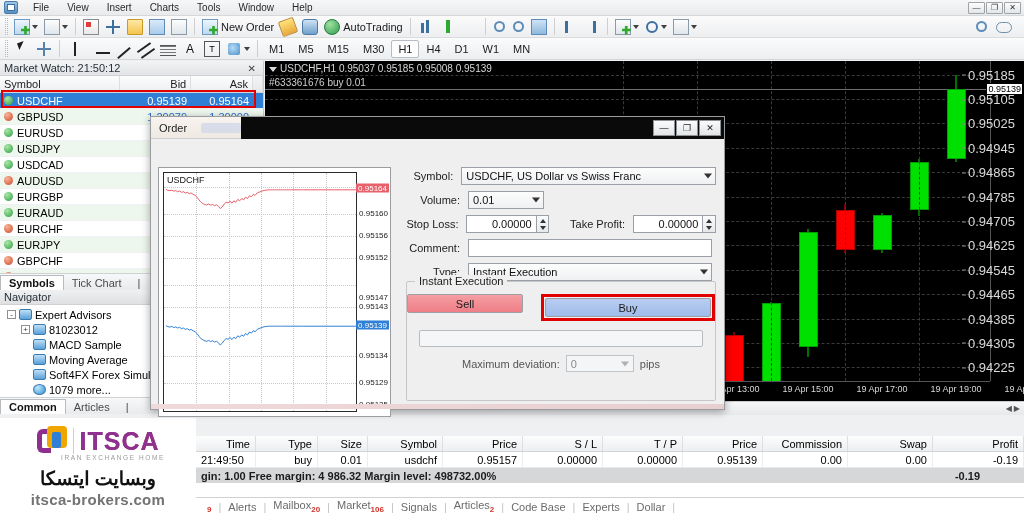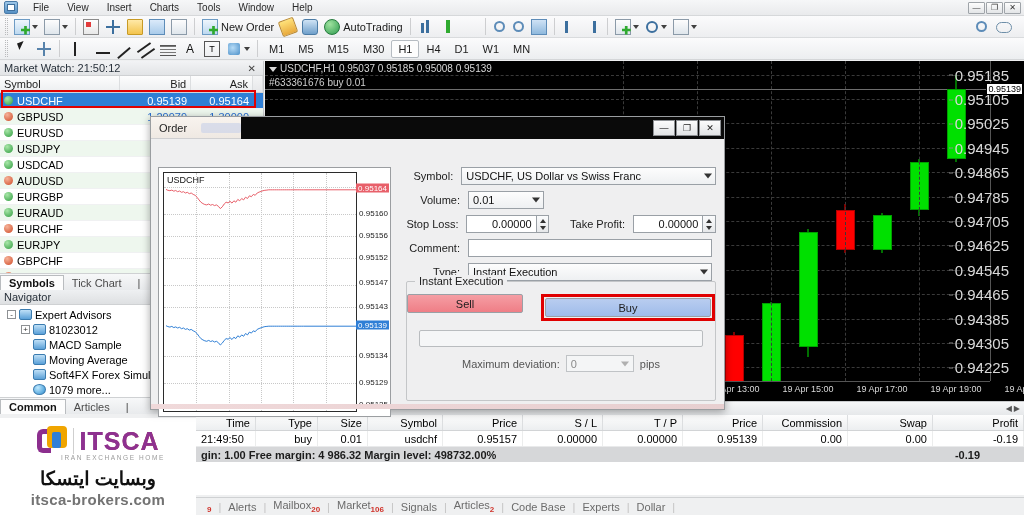--- a/index.html
+++ b/index.html
@@ -136,34 +136,34 @@
 
   
   .chartwin { position:absolute; left:265px; top:61px; width:759px; height:340px; background:#000; }
   .chart-inner { position:absolute; left:0; top:0; right:34px; bottom:20px; background:#000; overflow:hidden; }
   .gridline-h{position:absolute;left:0;right:0;height:0;border-top:1px dashed #3a3a3a;}
   .gridline-v{position:absolute;top:0;bottom:0;width:0;border-left:1px dashed #3a3a3a;}
   .chart-label { position:absolute; left:4px; top:2px; color:#d8d8d8; font-size:10px; white-space:nowrap; }
   .chart-label2{ position:absolute; left:4px; top:16px; color:#cfcfcf; font-size:10px; }
   .chart-label .tri{display:inline-block;width:0;height:0;border-left:4px solid transparent;border-right:4px solid transparent;border-top:5px solid #d8d8d8;margin-right:3px;vertical-align:middle;}
   .yaxis { position:absolute; right:0; top:0; width:34px; bottom:20px; background:#000; border-left:1px solid #555; }
-  .ytick { position:absolute; right:15px; color:#d9d9d9; font-size:15px; transform:translateY(-50%); }
+  .ytick { position:absolute; right:9px; color:#d9d9d9; font-size:13px; transform:translateY(-50%); }
   .ytick .tk{position:absolute;left:-6px;top:50%;width:4px;height:0;border-top:1px solid #888;}
   .ycur { position:absolute; right:1px; background:#fff; color:#000; font-size:9px; padding:0 1px; transform:translateY(-50%); border:1px solid #000; }
   .xaxis { position:absolute; left:0; right:34px; bottom:0; height:20px; background:#000; border-top:1px solid #555; }
   .xtick { position:absolute; top:2px; color:#d9d9d9; font-size:9px; transform:translateX(-50%); white-space:nowrap; }
   .candle { position:absolute; }
   .candle .wick { position:absolute; left:50%; width:1px; transform:translateX(-50%); }
   .candle .body { position:absolute; left:0; right:0; }
   .hline { position:absolute; left:0; right:0; height:0; border-top:1px solid #6e6e6e; }
   .chart-hscroll { position:absolute; left:265px; top:401px; width:759px; height:14px;
     background:linear-gradient(to bottom,#f6f7f8,#e6e8ea); border-top:1px solid #c9cbcd; display:flex; align-items:center; justify-content:flex-end; gap:2px; padding-right:4px; font-size:8px; color:#555; }
 
   
-  .terminal { position:absolute; left:196px; top:415px; width:828px; height:80px; background:#fff; }
+  .terminal { position:absolute; left:196px; top:436px; width:828px; height:80px; background:#fff; }
   .term-head { display:flex; height:16px; background:linear-gradient(to bottom,#fdfdfd,#eceef0); border-bottom:1px solid #d2d4d6; font-size:11px; }
   .term-head div { border-right:1px solid #dcdee0; padding:0 5px; display:flex; align-items:center; justify-content:flex-end; }
   .term-row { display:flex; height:16px; font-size:11px; border-bottom:1px solid #e9eaeb; }
   .term-row div { border-right:1px solid #eceded; padding:0 5px; display:flex; align-items:center; justify-content:flex-end; }
   .term-summary { height:15px; background:#d6d7d9; font-size:11px; font-weight:bold; display:flex; align-items:center; padding:0 5px; color:#1c1c1c; position:relative; }
   .term-summary .pl { position:absolute; right:44px; }
   .cw-time{width:60px;} .cw-type{width:62px;} .cw-size{width:50px;} .cw-sym{width:75px;}
   .cw-price{width:80px;} .cw-sl{width:80px;} .cw-tp{width:80px;} .cw-price2{width:80px;}
   .cw-comm{width:85px;} .cw-swap{width:85px;} .cw-profit{flex:1;}
 
@@ -781,21 +781,21 @@
             </svg>
             <svg width="194" height="240" style="position: absolute; left: 0px; top: 0px;">
               <polyline points="2.0,152.7 3.9,153.6 5.9,154.1 7.8,153.4 9.8,154.6 11.7,153.9 13.6,155.0 15.6,154.3 17.5,155.7 19.5,155.0 21.4,156.4 23.3,155.7 25.3,157.1 27.2,156.4 29.2,157.8 31.1,158.7 33.0,160.5 35.0,163.3 36.9,165.6 38.9,166.9 40.8,167.8 42.7,168.3 44.7,167.4 46.6,168.5 48.6,167.8 50.5,169.0 52.4,168.3 54.4,169.7 56.3,172.0 58.3,170.1 60.2,167.4 62.1,165.6 64.1,166.2 66.0,164.6 68.0,166.5 69.9,164.2 71.8,165.6 73.8,162.8 75.7,164.2 77.7,161.9 79.6,163.3 81.5,160.5 83.5,161.9 85.4,159.1 87.4,160.1 89.3,157.8 91.2,158.7 93.2,156.4 95.1,155.5 97.1,154.8 99.0,154.1 100.9,153.6 102.9,153.4 104.8,153.2 106.8,153.2 108.7,153.2 110.6,153.2 112.6,153.2 114.5,153.2 116.5,153.2 118.4,153.2 120.3,153.2 122.3,153.2 124.2,153.2 126.2,153.2 128.1,153.2 130.0,153.2 132.0,153.2 133.9,153.2 135.9,153.2 137.8,153.2 139.7,153.2 192,153.2" fill="none" stroke="#2f7fd6" stroke-width="1"></polyline>
             </svg>
           </div>
         <div id="tick-axis">
             <div class="tick-y" style="top: 17.6364px;">0.95165</div>
             <div class="tick-y" style="top: 44.9091px;">0.95160</div>
             <div class="tick-y" style="top: 66.7273px;">0.95156</div>
             <div class="tick-y" style="top: 88.5455px;">0.95152</div>
-            <div class="tick-y" style="top: 114px;">0.95147</div>
+            <div class="tick-y" style="top: 129px;">0.95147</div>
             <div class="tick-y" style="top: 137.636px;">0.95143</div>
             <div class="tick-y" style="top: 186.727px;">0.95134</div>
             <div class="tick-y" style="top: 214px;">0.95129</div>
             <div class="tick-y" style="top: 235.818px;">0.95125</div>
             <div class="tick-badge-ask" style="top: 20.3636px;">0.95164</div>
             <div class="tick-badge-bid" style="top: 156.727px;">0.95139</div>
           </div>
       </div>
 
       <div class="form">

